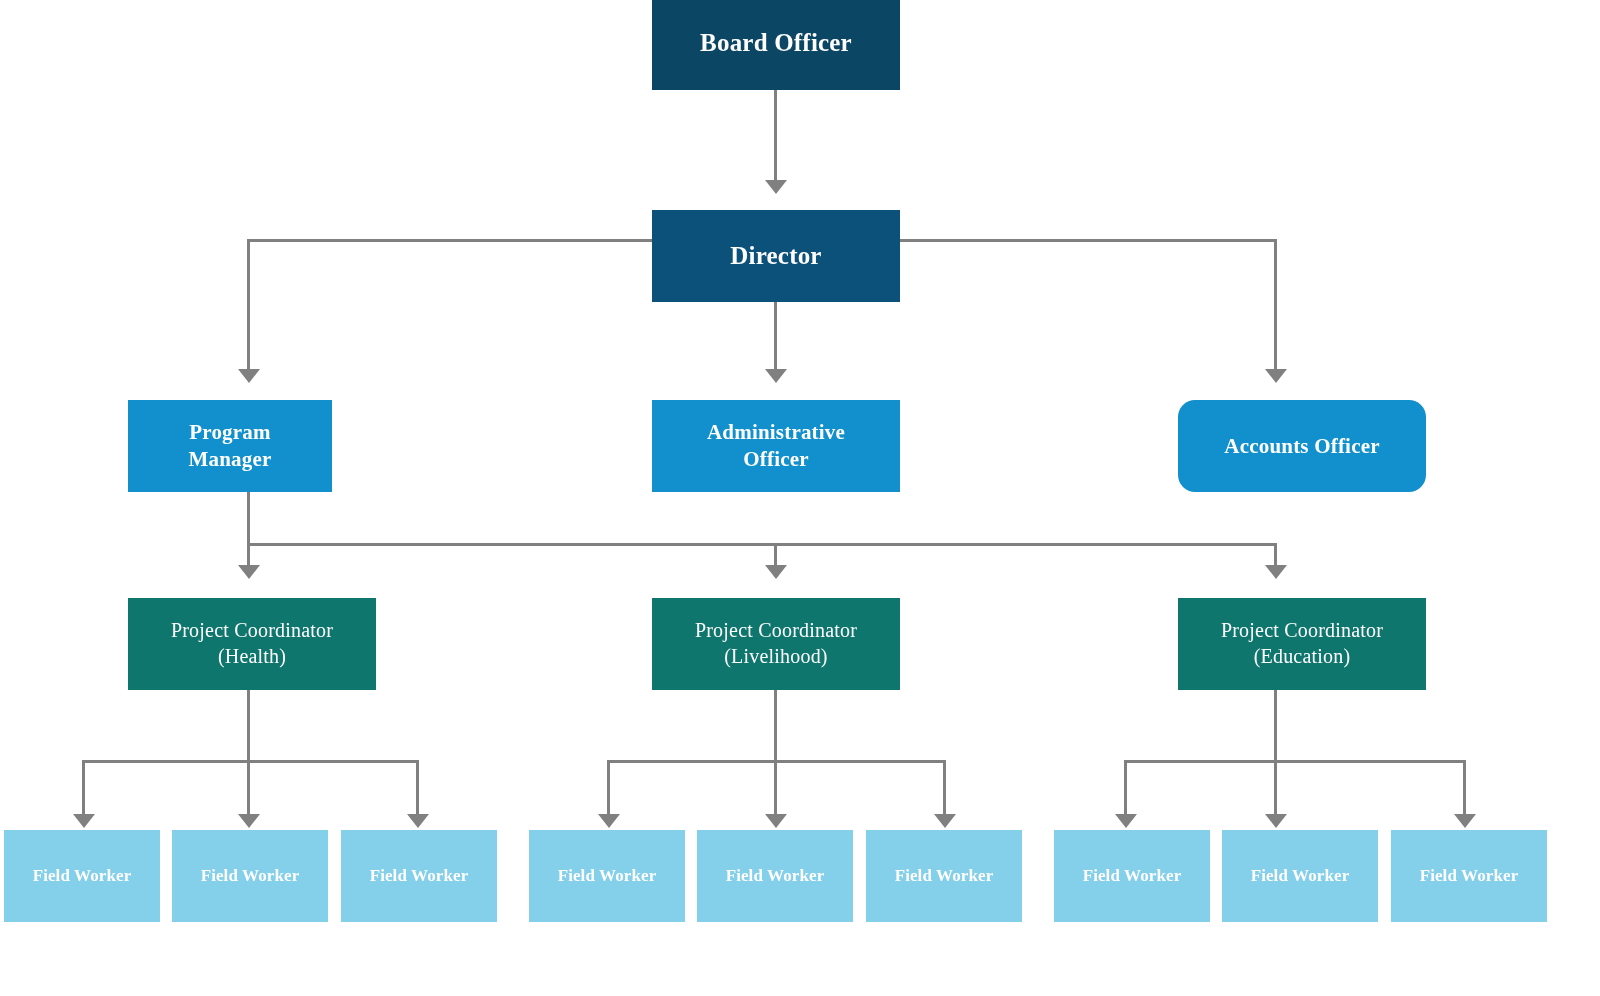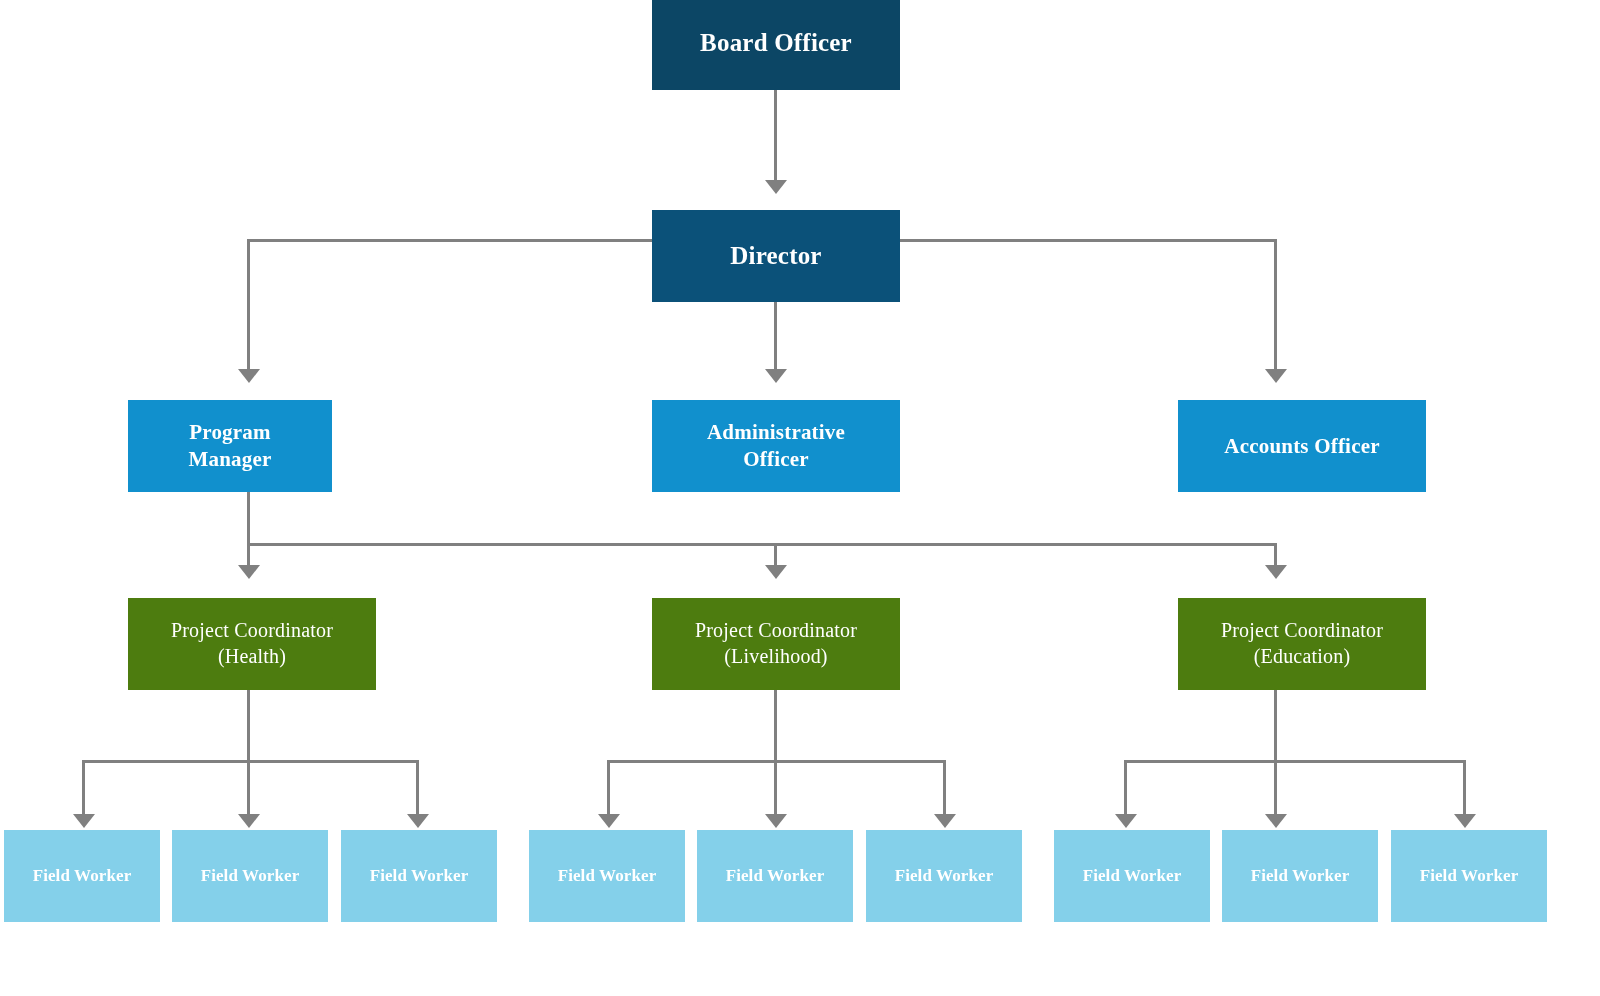--- a/index.html
+++ b/index.html
@@ -40,21 +40,21 @@
     font-weight: bold;
     letter-spacing: .2px;
   }
   .lvl-manager {
     background: #1190cd;
     font-size: 21px;
     font-weight: bold;
     letter-spacing: .2px;
   }
   .lvl-coordinator {
-    background: #4d7c0f;
+    background: #0f766e;
     font-size: 20px;
     font-weight: normal;
     letter-spacing: .2px;
     justify-content: center;
   }
   .lvl-field {
     background: #84d0ea;
     font-size: 17px;
     font-weight: bold;
     letter-spacing: .1px;
@@ -141,21 +141,21 @@
   </div>
 
   <div class="node lvl-manager" style="left:128px; top:400px; width:204px; height:92px;">
     <span class="node-label">Program
 Manager</span>
   </div>
   <div class="node lvl-manager" style="left:652px; top:400px; width:248px; height:92px;align-items:center;">
     <span class="node-label">Administrative
 Officer</span>
   </div>
-  <div class="node lvl-manager" style="left:1178px; top:400px; width:248px; height:92px;">
+  <div class="node lvl-manager" style="left:1178px; top:400px; width:248px; height:92px;border-radius:17px;">
     <span class="node-label">Accounts  Officer</span>
   </div>
 
   <div class="node lvl-coordinator" style="left:128px; top:598px; width:248px; height:92px;">
     <span class="node-label">Project  Coordinator
 (Health)</span>
   </div>
   <div class="node lvl-coordinator" style="left:652px; top:598px; width:248px; height:92px;">
     <span class="node-label">Project  Coordinator
 (Livelihood)</span>

